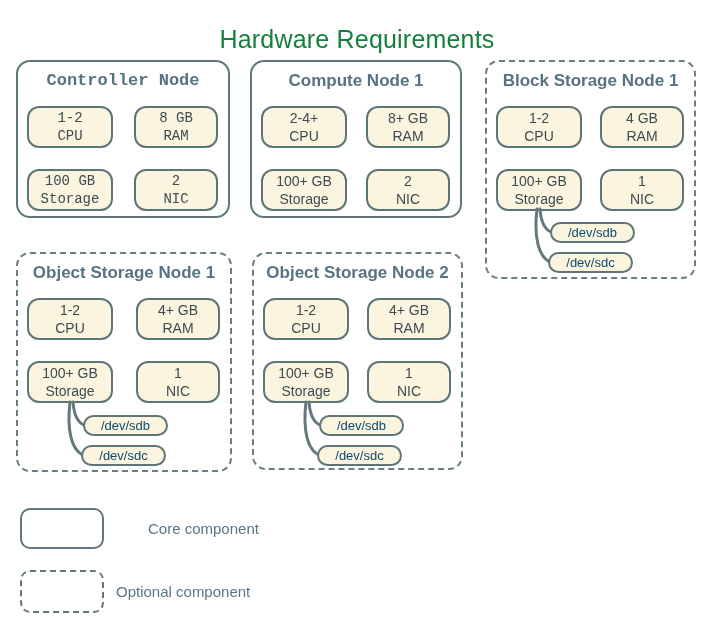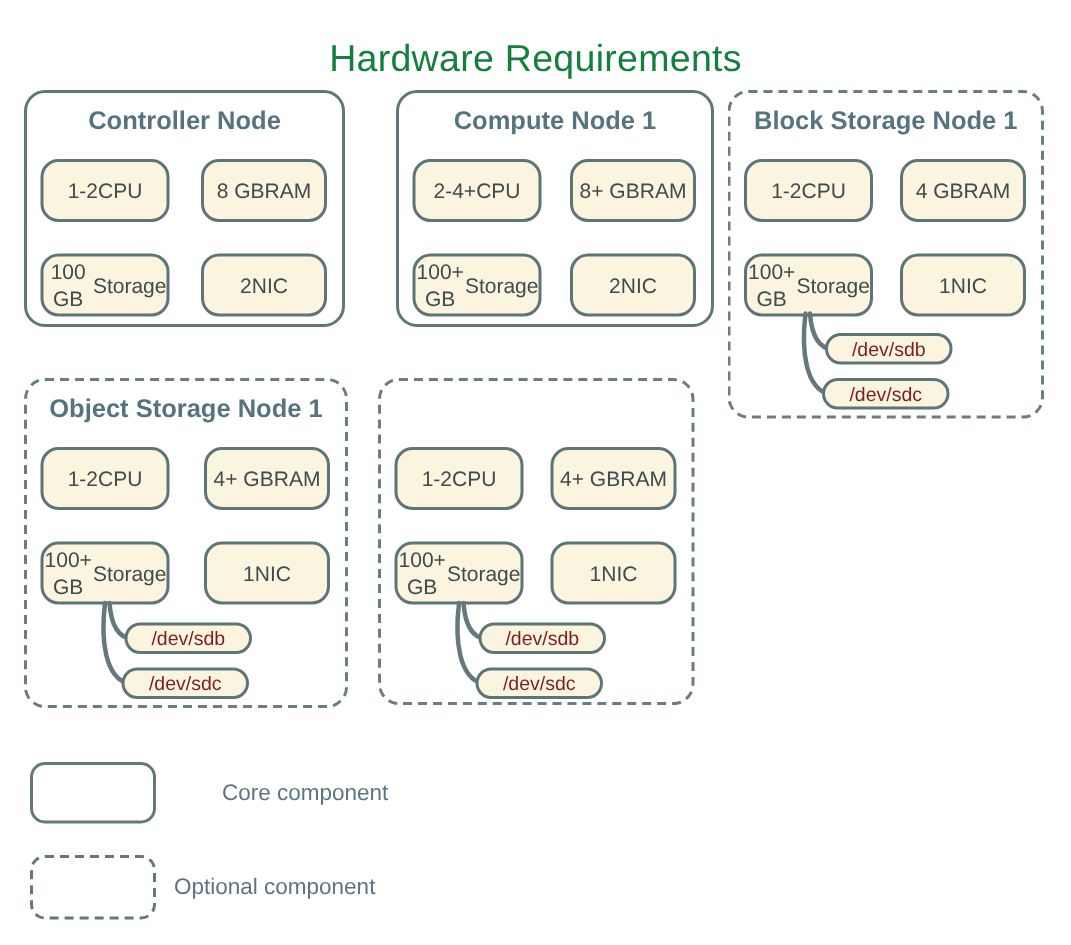--- a/index.html
+++ b/index.html
@@ -24,76 +24,76 @@
 
   .node-title {
     position: absolute; top: 9px; left: 0; right: 0;
     text-align: center; font-size: 17px; font-weight: 700;
     color: #567380;
   }
 
   .spec-box {
     position: absolute; width: 86px; height: 42px;
     background: #fbf5e0; border: 2px solid #5e7577; border-radius: 12px;
-    display: flex; flex-direction: row; align-items: center; justify-content: center;
+    display: flex; flex-direction: column; align-items: center; justify-content: center;
     color: #3e4b50; font-size: 14px; line-height: 18px; text-align: center;
   }
   .col1 { left: 9px; }
   .col2 { right: 10px; width: 84px; text-align: center; }
   .row1 { top: 44px; }
   .row2 { top: 107px; }
 
   .connectors { position: absolute; left: 0; top: 0; pointer-events: none; }
   .connectors path { fill: none; stroke: #65797d; stroke-width: 3; stroke-linecap: round; }
 
   .pill {
     position: absolute; width: 85px; height: 21px;
     background: #fbf5e0; border: 2px solid #5e7577; border-radius: 11px;
     display: flex; align-items: center; justify-content: center;
-    font-size: 13px; color: #7f1d1d;
+    font-size: 13px; color: #0c4a6e;
   }
 
   .legend-row { position: absolute; left: 20px; }
   .legend-swatch {
     position: absolute; left: 0; top: 0; width: 84px;
     border: 2px solid #62787c; border-radius: 10px; background: transparent;
   }
   .legend-swatch.dashed { border-style: dashed; }
   .legend-label {
     position: absolute; left: 96px; font-size: 15px; color: #5b7586; white-space: nowrap;
   }
 </style>
 </head>
 <body>
 
 <div class="canvas">
 
   <div class="diagram-title">Hardware Requirements</div>
 
-  <div class="node core" style="left:16px; top:60px; width:214px; height:158px;">
+  <div class="node core" style="left:16px; top:60px; width:214px; height:158px;font-family:Liberation Mono, monospace;">
     <div class="node-title">Controller Node</div>
     <div class="spec-box col1 row1">
       <div>1-2</div>
       <div>CPU</div>
     </div>
     <div class="spec-box col2 row1">
       <div>8 GB</div>
       <div>RAM</div>
     </div>
     <div class="spec-box col1 row2">
       <div>100 GB</div>
       <div>Storage</div>
     </div>
     <div class="spec-box col2 row2">
       <div>2</div>
       <div>NIC</div>
     </div>
   </div>
 
-  <div class="node core" style="left:264px; top:60px; width:212px; height:158px;">
+  <div class="node core" style="left:250px; top:60px; width:212px; height:158px;">
     <div class="node-title">Compute Node 1</div>
     <div class="spec-box col1 row1">
       <div>2-4+</div>
       <div>CPU</div>
     </div>
     <div class="spec-box col2 row1">
       <div>8+ GB</div>
       <div>RAM</div>
     </div>
     <div class="spec-box col1 row2">
@@ -160,20 +160,21 @@
     </svg>
     <div class="pill" style="left:65px; top:161px;">
       <span>/dev/sdb</span>
     </div>
     <div class="pill" style="left:63px; top:191px;">
       <span>/dev/sdc</span>
     </div>
   </div>
 
   <div class="node optional" style="left:252px; top:252px; width:211px; height:218px;">
+    <div class="node-title">Object Storage Node 2</div>
     <div class="spec-box col1 row1">
       <div>1-2</div>
       <div>CPU</div>
     </div>
     <div class="spec-box col2 row1">
       <div>4+ GB</div>
       <div>RAM</div>
     </div>
     <div class="spec-box col1 row2">
       <div>100+ GB</div>

